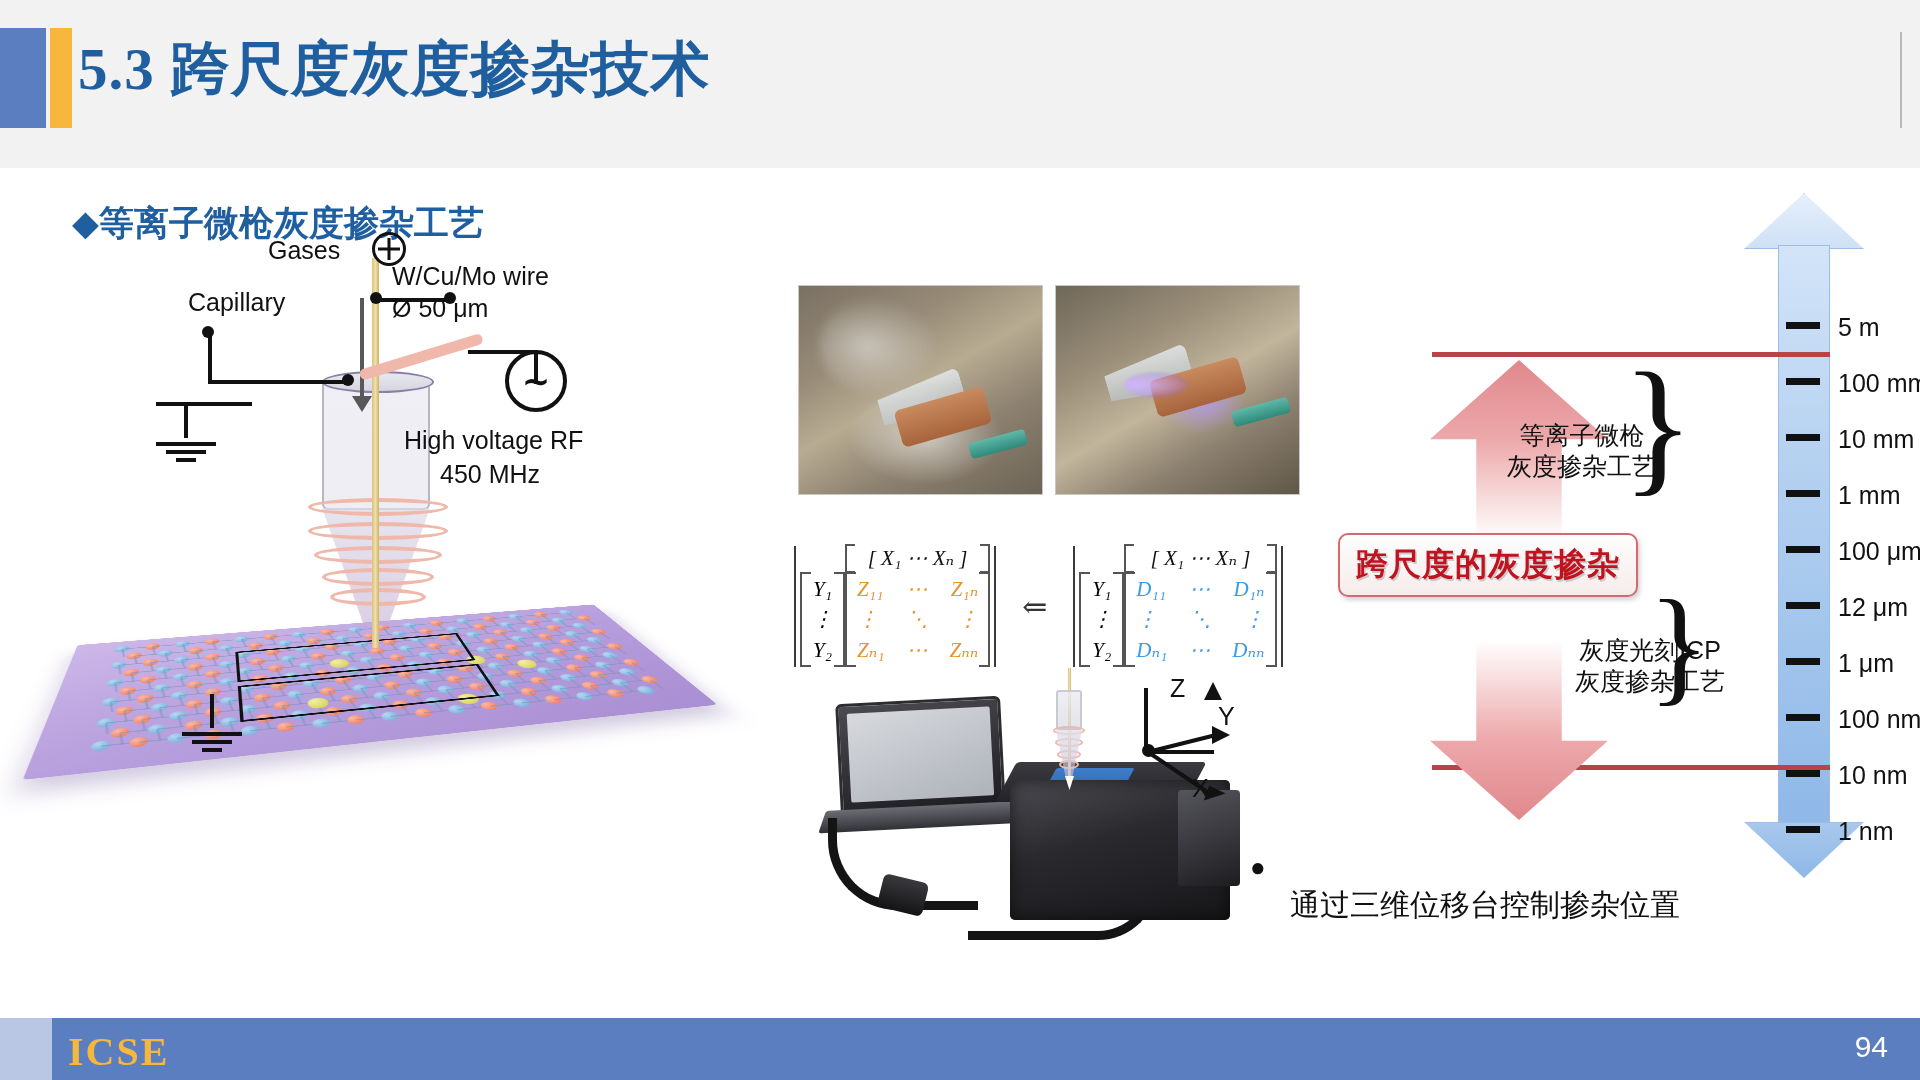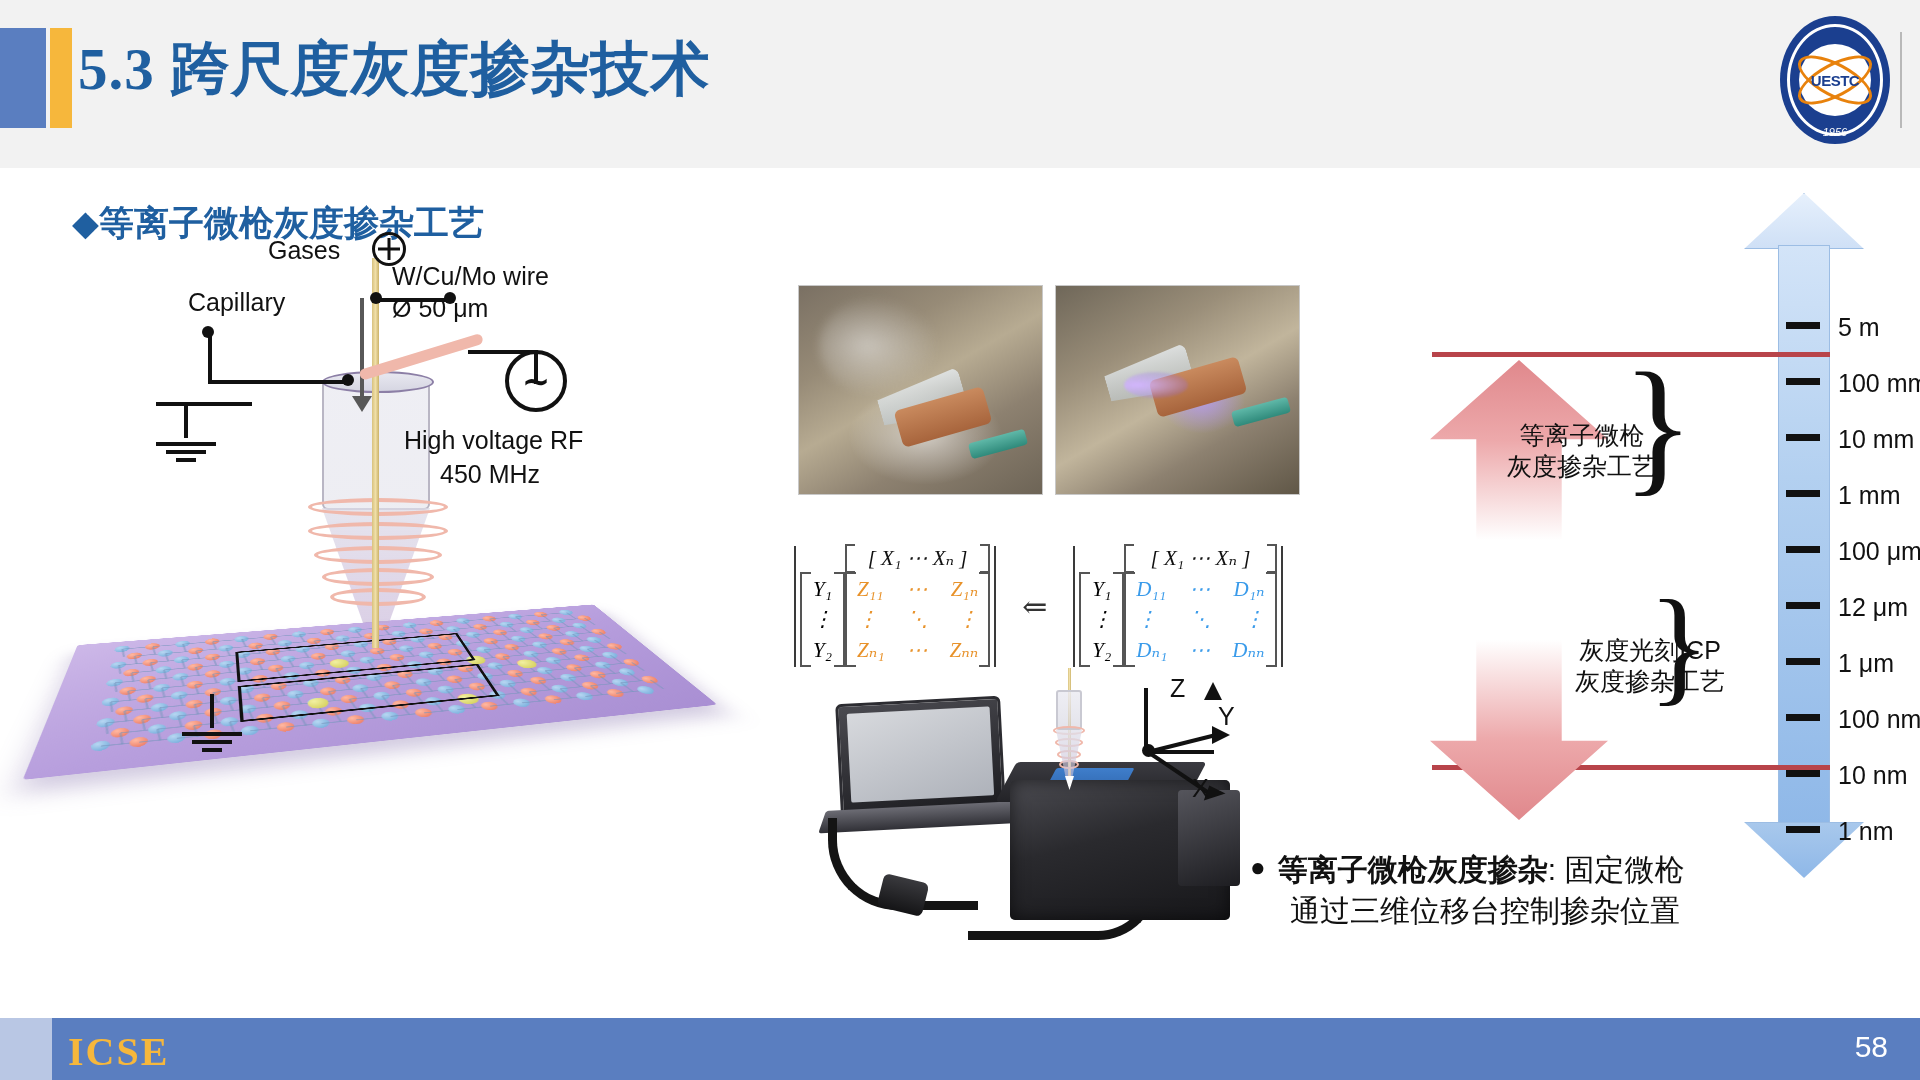--- a/index.html
+++ b/index.html
@@ -383,28 +383,20 @@
 
   <div class="header-band"></div>
   <div class="title-bar-blue"></div>
   <div class="title-bar-gold"></div>
   <div class="slide-title">
     <span>5.3</span>
     <span class="cn">跨尺度灰度掺杂技术</span>
   </div>
 
   <div class="logo-group">
-    <div class="uestc-seal">
-      <div class="uestc-inner">
-        <span class="orbit a"></span>
-        <span class="orbit b"></span>
-        <span class="uestc-txt">UESTC</span>
-      </div>
-      <span class="uestc-year">1956</span>
-    </div>
     <div class="logo-divider"></div>
   </div>
 
   <div class="subheading">◆等离子微枪灰度掺杂工艺</div>
 
   <div class="illus">
 
     <div class="substrate"></div>
     <div class="lattice" id="lattice">
         <span class="atom b" style="left: 0px; top: 0px;"></span>
@@ -1141,40 +1133,40 @@
       <div class="tick" style="top: 826px;"></div>
       <div class="tick-lbl" style="top: 830px;">1 nm</div>
     </div>
 
   <div class="red-line" style="left:1432px;top:352px;width:398px"></div>
   <div class="red-line" style="left:1432px;top:765px;width:398px"></div>
 
   <div class="big-up-arrow"></div>
   <div class="big-down-arrow"></div>
 
+  <div class="red-box">
+    <span>跨尺度的灰度掺杂</span>
+  </div>
 
   <div class="brace" style="left:1622px;top:350px;font-size:150px">}</div>
   <div class="brace" style="left:1648px;top:580px;font-size:130px">}</div>
 
   <div class="scale-note" style="left:1582px;top:420px;transform:translateX(-50%)">
     <div>等离子微枪</div>
     <div>灰度掺杂工艺</div>
   </div>
   <div class="scale-note" style="left:1650px;top:635px;transform:translateX(-50%)">
     <div>灰度光刻ICP</div>
     <div>灰度掺杂工艺</div>
   </div>
 
   <div class="bullet-block">
     <div class="bullet-row">
       <span class="bullet-dot">●</span>
-      <span class="bullet-l1">
-        <b>等离子微枪灰度掺杂</b><span>: 固定微枪</span>
-      </span>
     </div>
     <div class="bullet-l2">通过三维位移台控制掺杂位置</div>
   </div>
 
   <div class="footer-light"></div>
   <div class="footer-bar"></div>
   <div class="footer-logo">ICSE</div>
-  <div class="page-num">58</div>
+  <div class="page-num">94</div>
 </div>
 
 </body></html>

